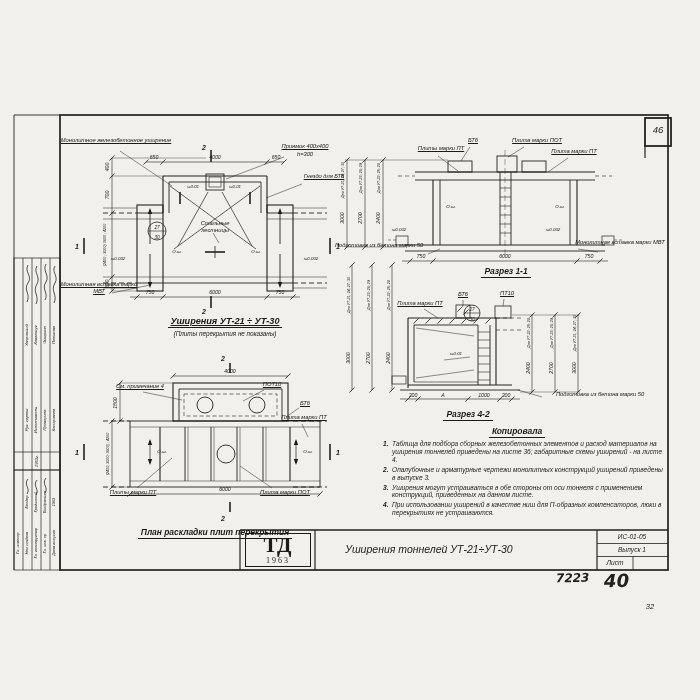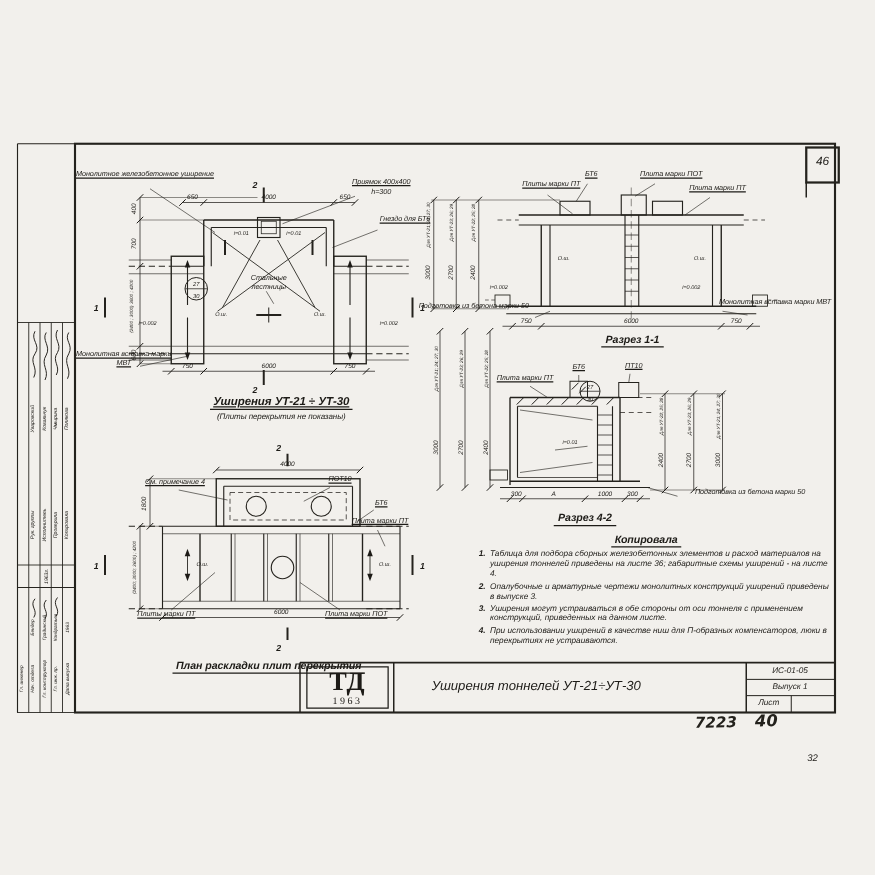--- a/index.html
+++ b/index.html
@@ -522,15 +522,15 @@
   <div class="td">ТД</div>
   <div class="yr">1963</div>
 </div>
 <div class="tb" style="left:308px;top:543px;width:242px;font-size:10.5px;">Уширения тоннелей УТ-21÷УТ-30</div>
 <div class="tb" style="left:598px;top:533px;width:68px;font-size:6.6px;">ИС-01-05</div>
 <div class="tb" style="left:598px;top:546px;width:68px;font-size:6.6px;">Выпуск 1</div>
 <div class="tb" style="left:598px;top:559px;width:34px;font-size:6.6px;">Лист</div>
 <div class="tb" style="left:633px;top:590px;width:34px;font-size:7.6px;margin-top:12px;">32</div>
 <div class="tb" style="left:645px;top:124px;width:26px;font-size:9.5px;">46</div>
 <div class="hand" style="left:556px;top:571px;font-style:italic;">7223</div>
-<div class="hand" style="left:604px;top:570px;font-size:13px;">40</div>
+<div class="hand" style="left:604px;top:570px;font-size:18px;">40</div>
 
 </div>
 
 </body></html>

